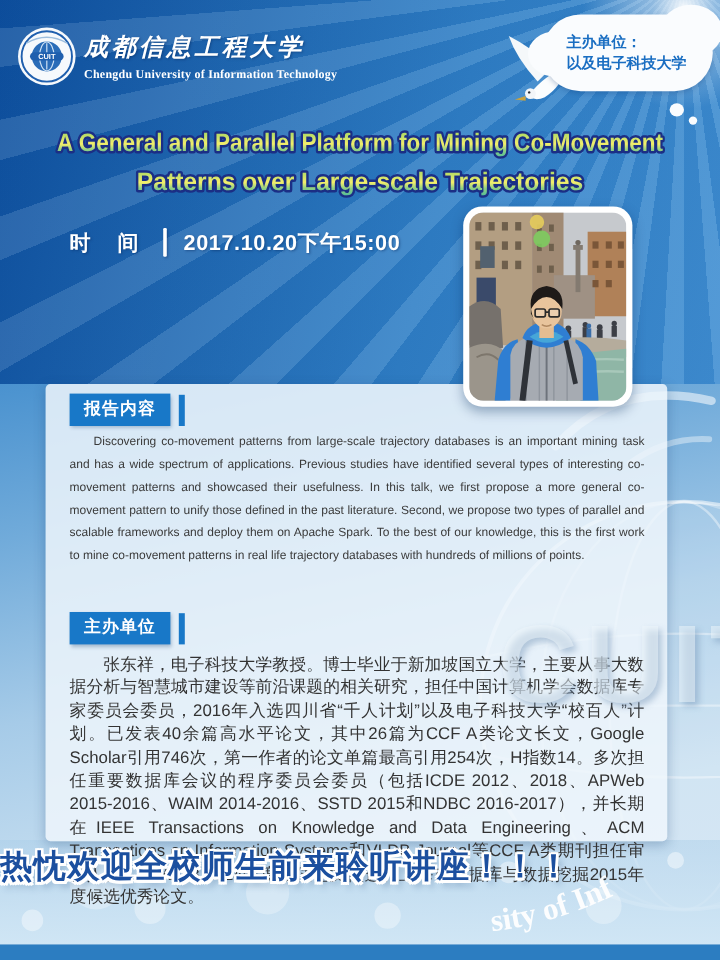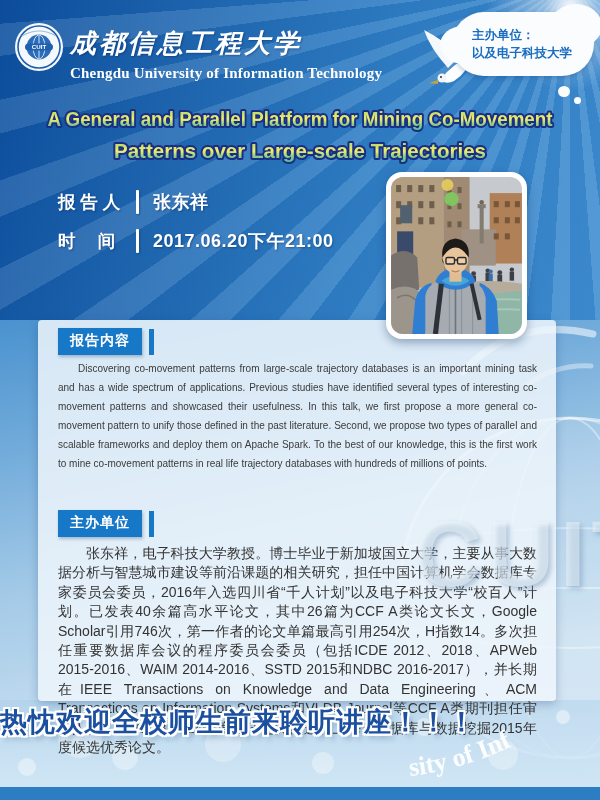--- a/index.html
+++ b/index.html
@@ -11,23 +11,23 @@
   .top-section {
     position:absolute; left:0; top:0; width:600px; height:320px;
     background:
       radial-gradient(circle at 95% 2%, rgba(255,255,255,.95) 0%, rgba(255,255,255,.45) 4%, rgba(255,255,255,0) 13%),
       repeating-conic-gradient(from 120deg at 95% -6%, rgba(255,255,255,.11) 0deg 3.2deg, rgba(0,30,90,.05) 3.2deg 7.5deg),
       linear-gradient(104deg, #0d4f9e 0%, #1f68b2 30%, #2f7fc6 60%, #3f8ed2 100%);
   }
   .logo-group { position:absolute; left:14px; top:22px; display:flex; align-items:flex-start; }
   .logo-emblem { width:50px; height:50px; flex:0 0 auto; }
   .names { margin-left:6px; margin-top:4px; }
-  .univ-cn { color:#fff; font-size:26px; font-weight:bold; letter-spacing:3px;
+  .univ-cn { color:#fff; font-size:20px; font-weight:bold; letter-spacing:3px;
              font-style:italic; text-shadow:1px 1px 2px rgba(0,30,80,.4); }
-  .univ-en { color:#fff; font-size:15px; font-weight:bold; margin-top:4px; letter-spacing:.2px;
+  .univ-en { color:#fff; font-size:10px; font-weight:bold; margin-top:4px; letter-spacing:.2px;
              font-family:"Liberation Serif", serif; }
   .seagull { position:absolute; left:418px; top:18px; width:92px; height:82px; }
   .cloud { position:absolute; left:452px; top:12px; width:142px; height:64px;
            background:#fafcfe; border-radius:32px;
            box-shadow:0 2px 4px rgba(10,50,110,.25); }
   .cloud::before { content:""; position:absolute; left:-12px; top:14px; width:46px; height:38px;
            background:#fafcfe; border-radius:50%; }
   .cloud::after { content:""; position:absolute; right:-8px; top:-8px; width:52px; height:44px;
            background:#fafcfe; border-radius:50%; }
   .cloud-text { position:absolute; left:20px; top:14px; z-index:2; color:#1a6ec2;
@@ -138,28 +138,23 @@
           <stop offset="74%" stop-color="#8fd083"></stop>
           <stop offset="100%" stop-color="#55bd97"></stop>
         </linearGradient>
       </defs>
       <text x="285" y="27" text-anchor="middle" textLength="505" lengthAdjust="spacingAndGlyphs" font-family="Liberation Sans, sans-serif" font-size="21" font-weight="bold" fill="url(#titleGrad)" stroke="#1b2e85" stroke-width="4.2" stroke-linejoin="round" paint-order="stroke">A General and Parallel Platform for Mining Co-Movement</text>
       <text x="285" y="59" text-anchor="middle" textLength="372" lengthAdjust="spacingAndGlyphs" font-family="Liberation Sans, sans-serif" font-size="21" font-weight="bold" fill="url(#titleGrad)" stroke="#1b2e85" stroke-width="4.2" stroke-linejoin="round" paint-order="stroke">Patterns over Large-scale Trajectories</text>
     </svg>
 
     <div class="info-block">
       <div class="info-row">
-        <span class="info-label">报 告 人</span>
-        <span class="info-sep"></span>
-        <span class="info-value">张东祥</span>
-      </div>
-      <div class="info-row">
         <span class="info-label">时　 间</span>
         <span class="info-sep"></span>
-        <span class="info-value">2017.06.20下午21:00</span>
+        <span class="info-value">2017.10.20下午15:00</span>
       </div>
     </div>
   </div>
 
   <div class="bottom-section">
 
     <svg class="globe-wm" viewBox="0 0 400 400">
       <circle cx="260" cy="200" r="170" fill="rgba(255,255,255,.16)" stroke="rgba(255,255,255,.55)" stroke-width="3"></circle>
       <ellipse cx="260" cy="200" rx="62" ry="170" fill="none" stroke="rgba(255,255,255,.4)" stroke-width="2"></ellipse>
       <ellipse cx="260" cy="200" rx="120" ry="170" fill="none" stroke="rgba(255,255,255,.3)" stroke-width="2"></ellipse>

